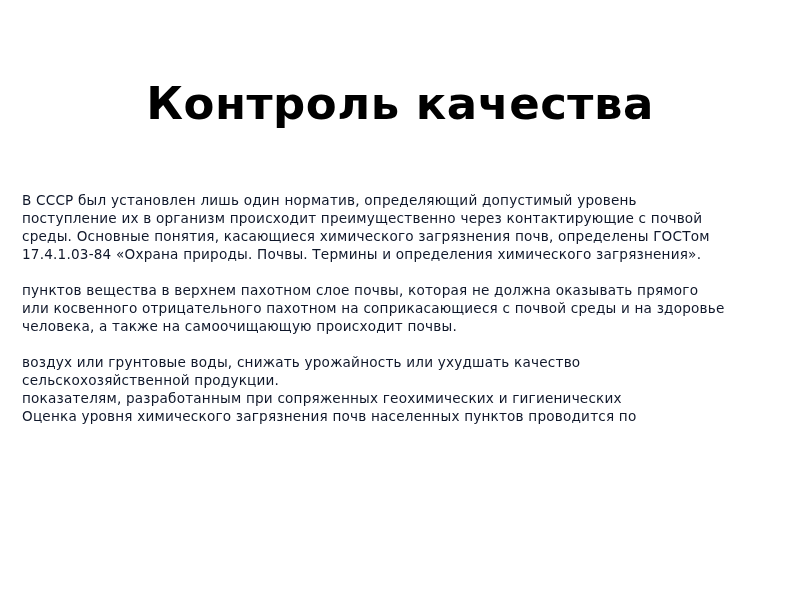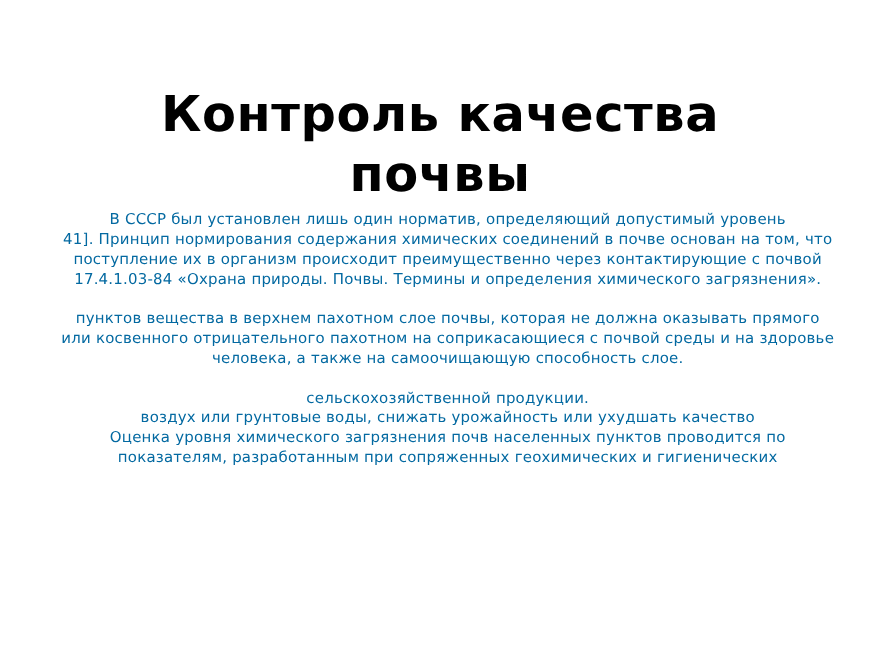--- a/index.html
+++ b/index.html
@@ -11,51 +11,50 @@
     .slide { position: absolute; left: 0; top: 0; width: 672px; height: 600px; }
     .title {
       position: absolute; left: 0; top: 76px; width: 800px;
       text-align: center; font-weight: bold; font-size: 45px; line-height: 55px;
       font-family: "DejaVu Sans", sans-serif; letter-spacing: 0.5px;
       margin: 0;
     }
     .body {
       position: absolute; left: 22px; top: 191px; width: 770px;
       font-size: 13.6px; line-height: 18px; letter-spacing: 0.2px;
-      font-family: "DejaVu Sans", sans-serif; color: #0369a1; text-align: center;
+      font-family: "DejaVu Sans", sans-serif; color: #0f172a;
     }
     .para { margin: 0; }
     .line { display: block; white-space: nowrap; }
     .gap { display: block; height: 18px; }
   </style>
 </head>
 <body>
 
 <div class="slide">
   <h1 class="title">
     <span class="line">Контроль качества</span>
-    <span class="line">почвы</span>
   </h1>
 
   <div class="body">
     <p class="para">
       <span class="line">В СССР был установлен лишь один норматив, определяющий допустимый уровень</span>
-      <span class="line">41]. Принцип нормирования содержания химических соединений в почве основан на том, что</span>
       <span class="line">поступление их в организм происходит преимущественно через контактирующие с почвой</span>
+      <span class="line">среды. Основные понятия, касающиеся химического загрязнения почв, определены ГОСТом</span>
       <span class="line">17.4.1.03-84 «Охрана природы. Почвы. Термины и определения химического загрязнения».</span>
     </p>
     <span class="gap"></span>
     <p class="para">
       <span class="line">пунктов вещества в верхнем пахотном слое почвы, которая не должна оказывать прямого</span>
       <span class="line">или косвенного отрицательного пахотном на соприкасающиеся с почвой среды и на здоровье</span>
-      <span class="line">человека, а также на самоочищающую способность слое.</span>
+      <span class="line">человека, а также на самоочищающую происходит почвы.</span>
     </p>
     <span class="gap"></span>
     <p class="para">
+      <span class="line">воздух или грунтовые воды, снижать урожайность или ухудшать качество</span>
       <span class="line">сельскохозяйственной продукции.</span>
-      <span class="line">воздух или грунтовые воды, снижать урожайность или ухудшать качество</span>
     </p>
     <p class="para">
+      <span class="line">показателям, разработанным при сопряженных геохимических и гигиенических</span>
       <span class="line">Оценка уровня химического загрязнения почв населенных пунктов проводится по</span>
-      <span class="line">показателям, разработанным при сопряженных геохимических и гигиенических</span>
     </p>
   </div>
 </div>
 
 </body></html>

